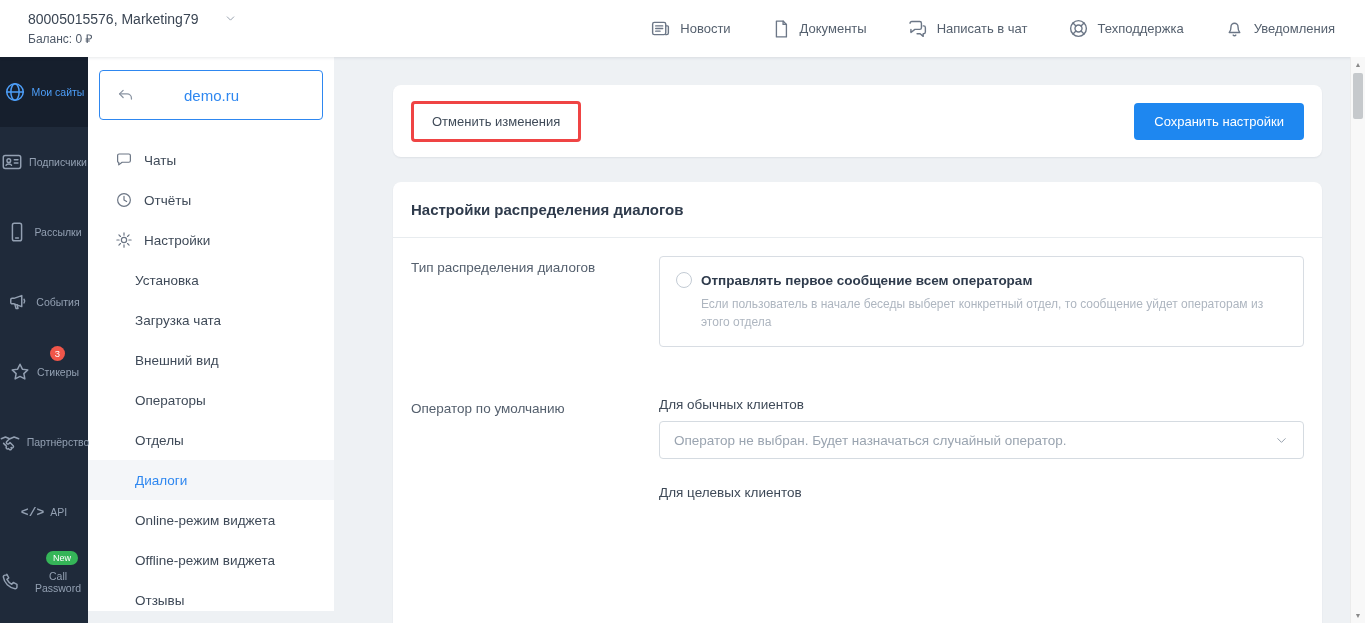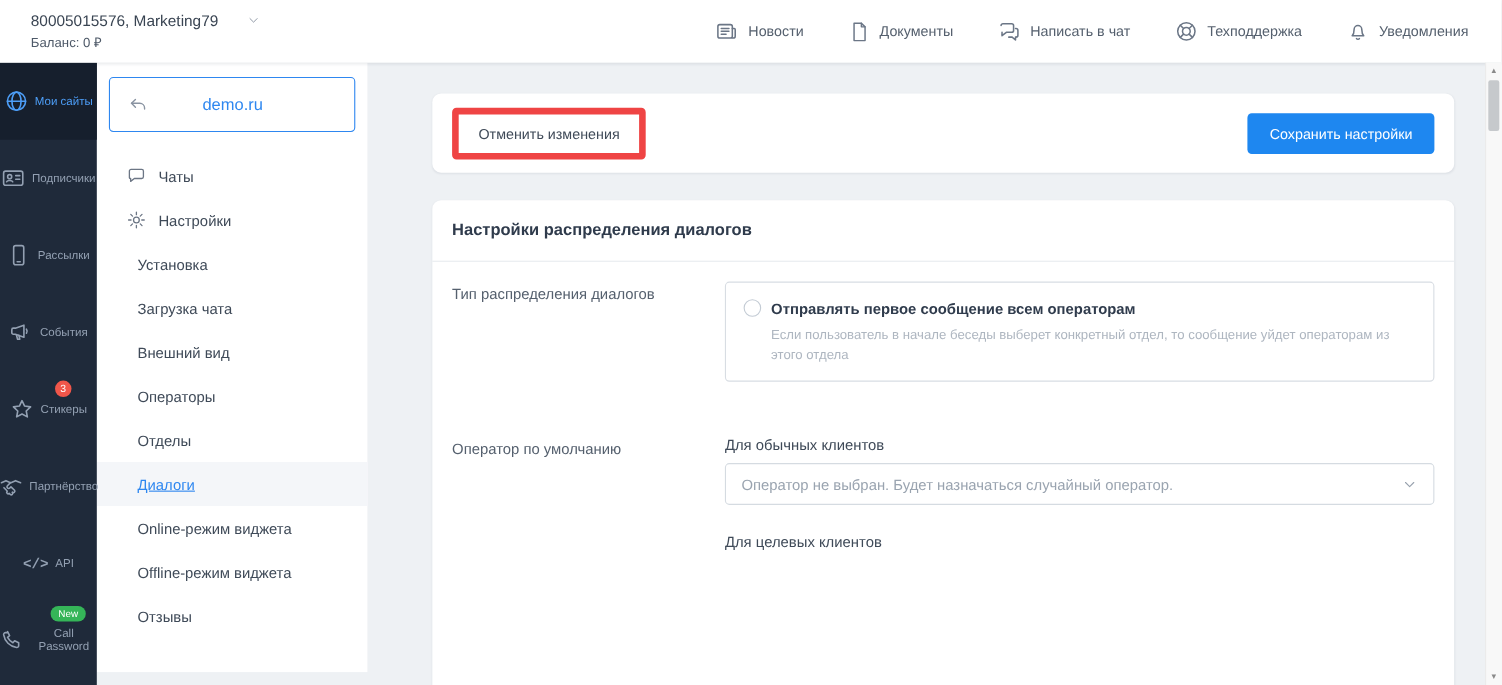--- a/index.html
+++ b/index.html
@@ -61,35 +61,35 @@
     display:flex; align-items:center; padding:0 16px; cursor:pointer; background:#fff;
   }
   .site-box .icn { color:#8a94a2; }
   .site-name { flex:1; text-align:center; color:#2e87f0; font-size:15px; padding-right:18px; }
   .site-menu { margin-top:20px; }
   .menu-item {
     height:40px; display:flex; align-items:center; gap:11px;
     padding-left:27px; font-size:13.5px; color:#3f4a58; cursor:pointer;
   }
   .menu-item .icn { color:#6c7685; }
-  .menu-sub { padding-left:37px; }
-  .menu-sub.active { background:#f4f6f9; color:#2e87f0;text-decoration:underline; }
+  .menu-sub { padding-left:47px; }
+  .menu-sub.active { background:#f4f6f9; color:#2e87f0; }
 
   
   .main {
     position:absolute; top:57px; left:365px; right:15px; bottom:0;
     padding:28px; overflow:hidden;
   }
   .card { background:#fff; border-radius:8px; box-shadow:0 1px 2px rgba(16,35,60,.07); }
   .card-actions {
     height:72px; display:flex; align-items:center; justify-content:space-between;
     padding:0 18px; margin-bottom:25px;
   }
   .btn-cancel {
-    background:#fff; border:6px solid #ef4444; border-radius:4px;
+    background:#fff; border:3px solid #ef4444; border-radius:4px;
     padding:10px 18px; font-size:13px; color:#3f4a58; cursor:pointer;
     font-family:"Liberation Sans", sans-serif;
   }
   .btn-save {
     background:#1e87f0; border:none; border-radius:4px;
     padding:11px 20px; font-size:13px; color:#fff; cursor:pointer;
     font-family:"Liberation Sans", sans-serif;
   }
   .card-settings { min-height:640px; }
   .settings-header {
@@ -296,20 +296,29 @@
     <span class="site-name">demo.ru</span>
   </div>
   <nav class="site-menu">
     <div class="menu-item">
       <span class="icn">
         <svg width="18" height="18" viewBox="0 0 24 24">
             <path d="M3.5 6a2 2 0 0 1 2-2h13a2 2 0 0 1 2 2v7a2 2 0 0 1-2 2H9.5L5 18.5V15h-.5a1 1 0 0 1-1-1z"></path>
           </svg>
       </span>
       <span>Чаты</span>
+    </div>
+    <div class="menu-item">
+      <span class="icn">
+        <svg width="18" height="18" viewBox="0 0 24 24">
+            <circle cx="12" cy="12" r="8.5"></circle>
+            <path d="M12 7v5l3.5 2"></path>
+          </svg>
+      </span>
+      <span>Отчёты</span>
     </div>
     <div class="menu-item">
       <span class="icn">
         <svg width="18" height="18" viewBox="0 0 24 24">
             <circle cx="12" cy="12" r="3.5"></circle>
             <path d="M12 2.5v3M12 18.5v3M2.5 12h3M18.5 12h3M5.2 5.2l2.1 2.1M16.7 16.7l2.1 2.1M18.8 5.2l-2.1 2.1M7.3 16.7l-2.1 2.1"></path>
           </svg>
       </span>
       <span>Настройки</span>
     </div>

